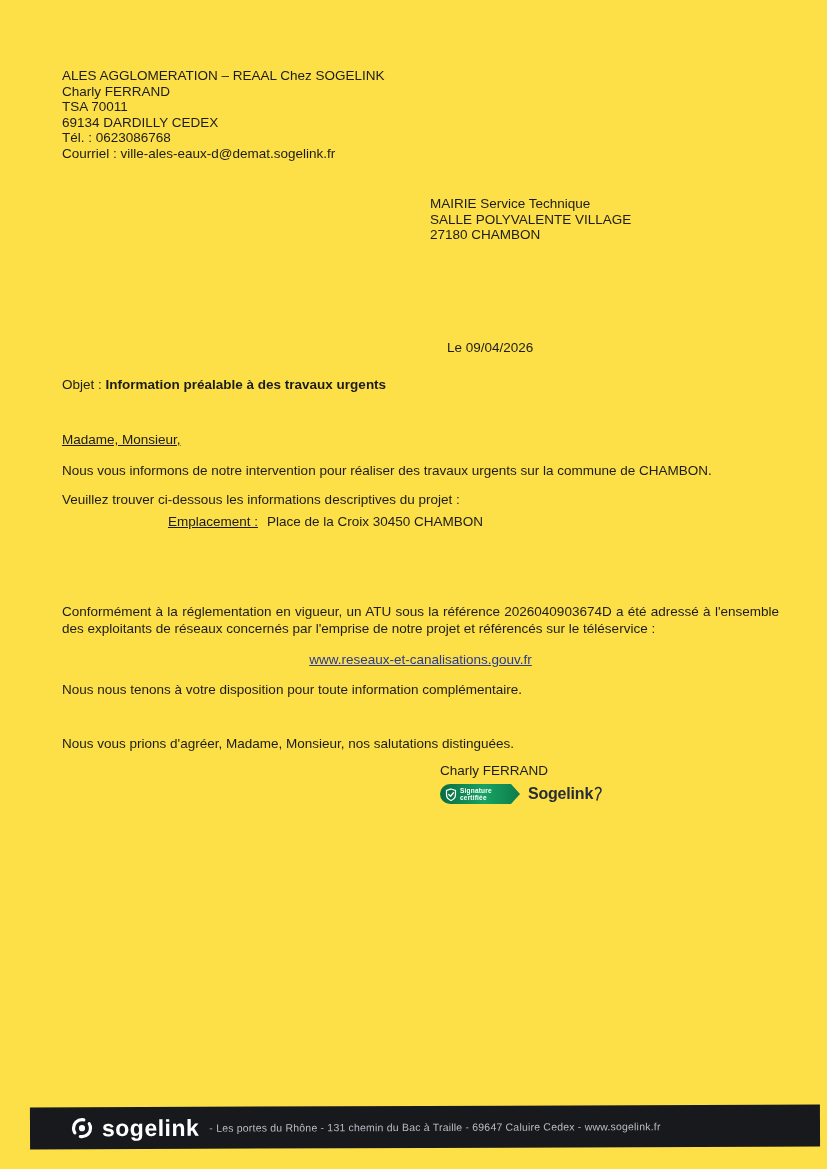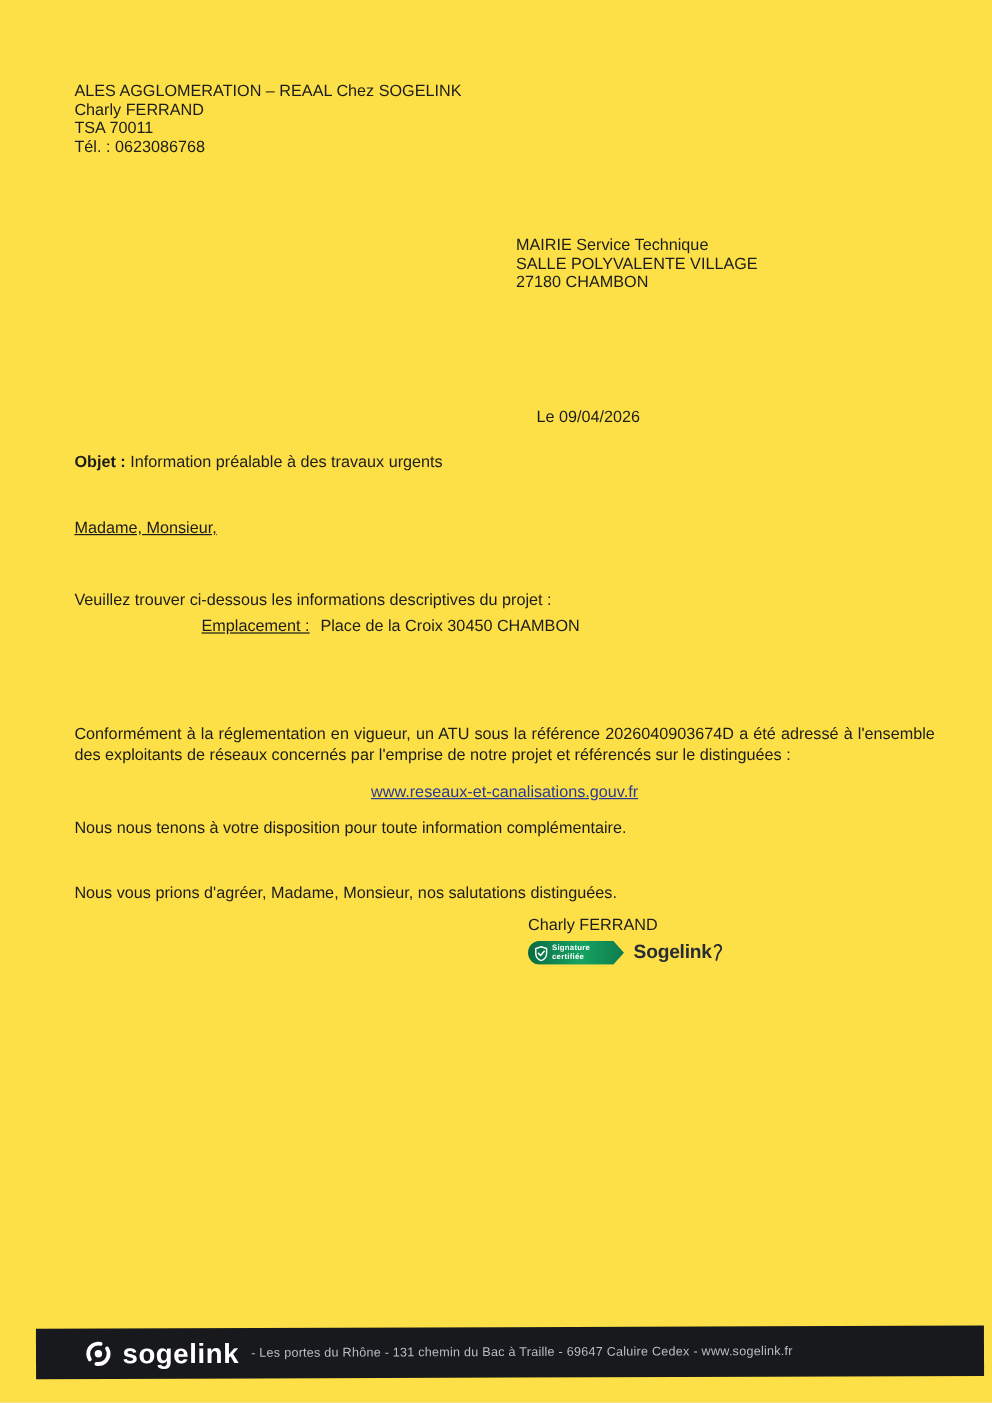--- a/index.html
+++ b/index.html
@@ -16,22 +16,22 @@
     background: #fde047;
     overflow: hidden;
     color: #1c1c1c;
     font-size: 13.5px;
     line-height: 16px;
   }
   .abs { position: absolute; }
 
   .sender-block div, .recipient-block div { line-height: 15.6px; }
 
-  .subject-line .subject-label { font-weight: bold; text-align: center; }
-  .subject-line .subject-text  { font-weight: normal; }
+  .subject-line .subject-label { font-weight: normal; text-align: center; }
+  .subject-line .subject-text  { font-weight: bold; }
 
   .detail-row { display: flex; margin-bottom: 10px; line-height: 16px; }
   .detail-label {
     width: 196px;
     text-align: right;
     text-decoration: underline;
     flex: 0 0 196px;
   }
   .detail-value { margin-left: 9px; white-space: nowrap; }
 
@@ -107,49 +107,52 @@
 </style>
 </head>
 <body>
 
 <div class="page">
 
   <div class="abs sender-block" style="left:62px; top:68px;">
     <div>ALES AGGLOMERATION – REAAL Chez SOGELINK</div>
     <div>Charly FERRAND</div>
     <div>TSA 70011</div>
+    <div>69134 DARDILLY CEDEX</div>
     <div>Tél. : 0623086768</div>
+    <div>Courriel : ville-ales-eaux-d@demat.sogelink.fr</div>
   </div>
 
   <div class="abs recipient-block" style="left:430px; top:196px;">
     <div>MAIRIE Service Technique</div>
     <div>SALLE POLYVALENTE VILLAGE</div>
     <div>27180 CHAMBON</div>
   </div>
 
   <div class="abs" style="left:447px; top:340px;text-align:right;">Le 09/04/2026</div>
 
   <div class="abs subject-line" style="left:62px; top:377px;">
     <span class="subject-label">Objet :</span>
     <span class="subject-text">Information préalable à des travaux urgents</span>
   </div>
 
   <div class="abs" style="left:62px; top:432px;text-decoration:underline;">Madame, Monsieur,</div>
 
+  <div class="abs" style="left:62px; top:463px; width:717px;">Nous vous informons de notre intervention pour réaliser des travaux urgents sur la commune de CHAMBON.</div>
 
   <div class="abs" style="left:62px; top:492px; width:717px;">Veuillez trouver ci-dessous les informations descriptives du projet :</div>
 
   <div class="abs" style="left:62px; top:514px;">
     <div class="detail-row">
       <span class="detail-label">Emplacement :</span>
       <span class="detail-value">Place de la Croix 30450 CHAMBON</span>
     </div>
   </div>
 
-  <div class="abs p-regulation" style="left:62px; top:603px;">Conformément à la réglementation en vigueur, un ATU sous la référence 2026040903674D a été adressé à l'ensemble des exploitants de réseaux concernés par l'emprise de notre projet et référencés sur le distinguées :</div>
+  <div class="abs p-regulation" style="left:62px; top:603px;">Conformément à la réglementation en vigueur, un ATU sous la référence 2026040903674D a été adressé à l'ensemble des exploitants de réseaux concernés par l'emprise de notre projet et référencés sur le téléservice :</div>
 
   <div class="abs" style="left:62px; top:682px; width:717px;">Nous nous tenons à votre disposition pour toute information complémentaire.</div>
 
   <div class="abs link-row" style="left:62px; top:652px;">
     <a>www.reseaux-et-canalisations.gouv.fr</a>
   </div>
   <div class="abs" style="left:62px; top:736px; width:717px;">Nous vous prions d'agréer, Madame, Monsieur, nos salutations distinguées.</div>
 
   <div class="abs" style="left:440px; top:763px;">
     <div>Charly FERRAND</div>

